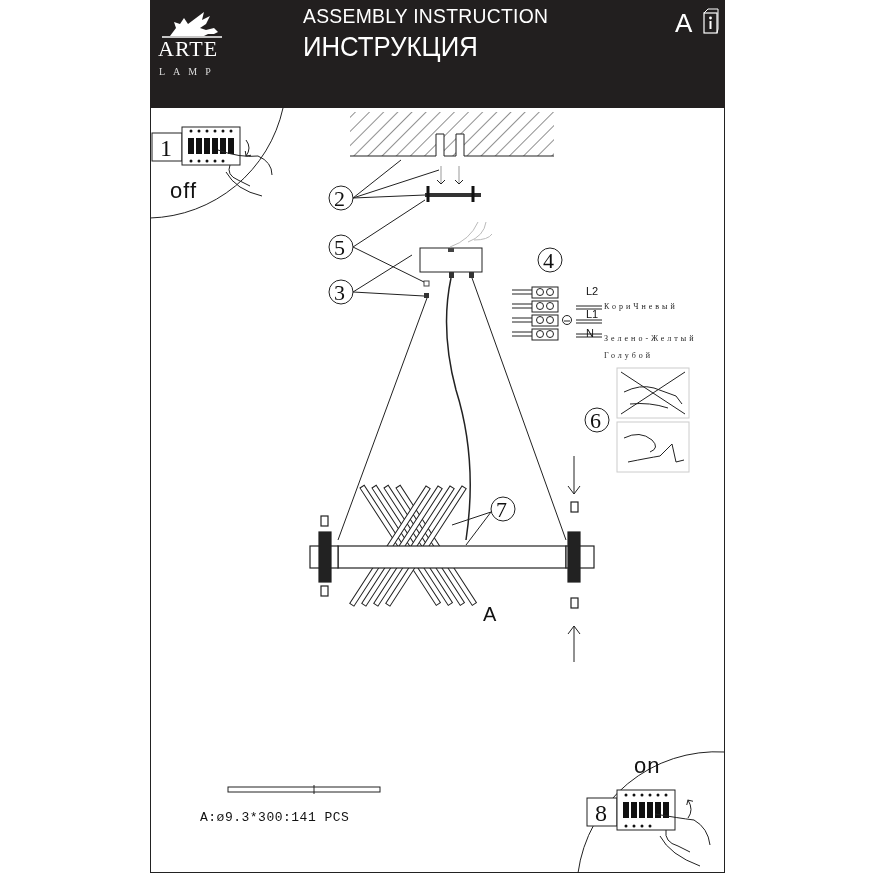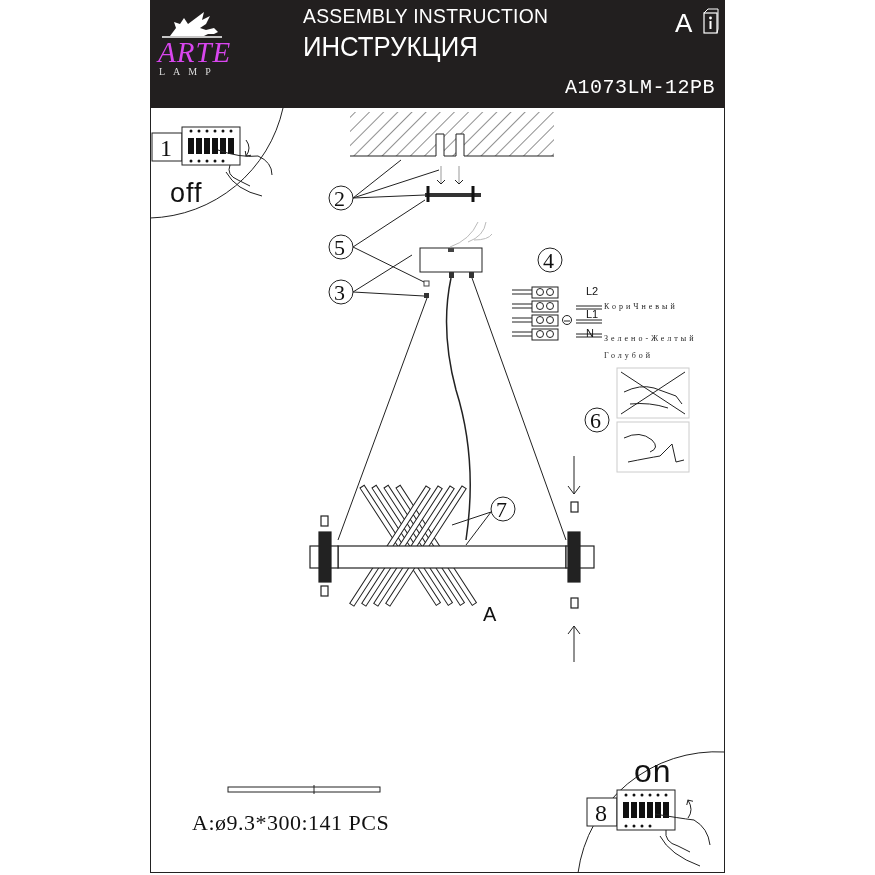--- a/index.html
+++ b/index.html
@@ -1,33 +1,33 @@
 <!DOCTYPE html>
 <html><head>
 <meta charset="utf-8">
 <style>
   html, body { margin:0; padding:0; background:#ffffff; }
   body { width:875px; height:875px; position:relative; overflow:hidden; font-family:"Liberation Sans", sans-serif; }
   .page { position:absolute; left:150px; top:0; width:575px; height:873px; border:1.5px solid #222; border-top:none; box-sizing:border-box; background:#fff; }
   .header { position:absolute; left:150px; top:0; width:575px; height:108px; background:#221f1f; color:#fff; }
   .logo { position:absolute; left:6px; top:4px; width:72px; height:72px; }
-  .logo-text { position:absolute; left:8px; top:36px; font-family:"Liberation Serif", serif; font-size:29px; letter-spacing:1px; color:#d946ef;font-style:italic; }
+  .logo-text { position:absolute; left:8px; top:36px; font-family:"Liberation Serif", serif; font-size:22px; letter-spacing:1px; color:#ffffff; }
   .logo-sub { position:absolute; left:9px; top:66px; font-family:"Liberation Serif", serif; font-size:10px; letter-spacing:8px; color:#ddd; }
   .h-en { position:absolute; left:153px; top:4px; font-size:21px; color:#fff; letter-spacing:0.3px; transform:scaleX(0.92); transform-origin:left; }
   .h-ru { position:absolute; left:153px; top:31px; font-size:28px; color:#fff; transform:scaleX(0.92); transform-origin:left; }
   .h-a { position:absolute; left:525px; top:8px; font-size:26px; color:#fff; }
   .h-info { position:absolute; left:553px; top:8px; width:16px; height:26px; }
   .h-model { position:absolute; right:10px; top:76px; font-family:"Liberation Mono", monospace; font-size:20px; color:#fff; letter-spacing:0.5px; }
   .diagram { position:absolute; left:0; top:0; width:875px; height:875px; }
   .lbl { position:absolute; font-family:"Liberation Sans", sans-serif; color:#111; }
-  .off { left:170px; top:178px; font-size:27px; letter-spacing:1px; }
-  .on { left:634px; top:753px; font-size:32px; letter-spacing:1px; }
+  .off { left:170px; top:178px; font-size:22px; letter-spacing:1px; }
+  .on { left:634px; top:753px; font-size:22px; letter-spacing:1px; }
   .part-a { left:483px; top:603px; font-size:20px; }
   .wire { position:absolute; font-family:"Liberation Serif", serif; font-size:8px; letter-spacing:3px; color:#222; }
-  .spec { position:absolute; left:192px; top:810px; font-family:Liberation Serif, serif; font-size:22px; letter-spacing:0.5px; color:#111; }
+  .spec { position:absolute; left:200px; top:810px; font-family:Liberation Mono, monospace; font-size:13px; letter-spacing:0.5px; color:#111; }
   .term { position:absolute; font-family:"Liberation Sans", sans-serif; font-size:11px; color:#111;padding-left:24px; }
 </style>
 </head>
 <body>
 
 <div class="page"></div>
 
 <div class="header">
   <svg class="logo" viewBox="0 0 72 72">
     <path d="M14 32 L20 24 L18 18 L24 20 L28 14 L32 20 L40 14 L48 8 L46 16 L54 12 L50 20 L44 24 L50 26 L58 24 L62 28 L58 30 L52 30 L48 32 L26 32 Z" fill="#fff"></path>
@@ -37,21 +37,20 @@
   <div class="logo-sub">LAMP</div>
   <div class="h-en">ASSEMBLY INSTRUCTION</div>
   <div class="h-ru">ИНСТРУКЦИЯ</div>
   <div class="h-a">A</div>
   <svg class="h-info" viewBox="0 0 16 26">
     <rect x="1" y="5" width="13" height="20" fill="none" stroke="#fff" stroke-width="1.2"></rect>
     <path d="M1 5 L5 1 L15 1 L15 21 L14 25" fill="none" stroke="#fff" stroke-width="1"></path>
     <circle cx="7.5" cy="10" r="1.4" fill="#fff"></circle>
     <rect x="6.5" y="13" width="2" height="8" fill="#fff"></rect>
   </svg>
-  <div class="h-model">A1073LM-12PB</div>
 </div>
 
 <svg class="diagram" viewBox="0 0 875 875" xmlns="http://www.w3.org/2000/svg">
   <defs>
     <pattern id="hatch" patternUnits="userSpaceOnUse" width="10" height="10" patternTransform="rotate(45)">
       <line x1="0" y1="0" x2="0" y2="10" stroke="#222" stroke-width="1"></line>
     </pattern>
     <marker id="arrowhead" markerWidth="8" markerHeight="8" refX="4" refY="4" orient="auto">
       <path d="M0 0 L4 4 L0 8" fill="none" stroke="#222" stroke-width="1"></path>
     </marker>

